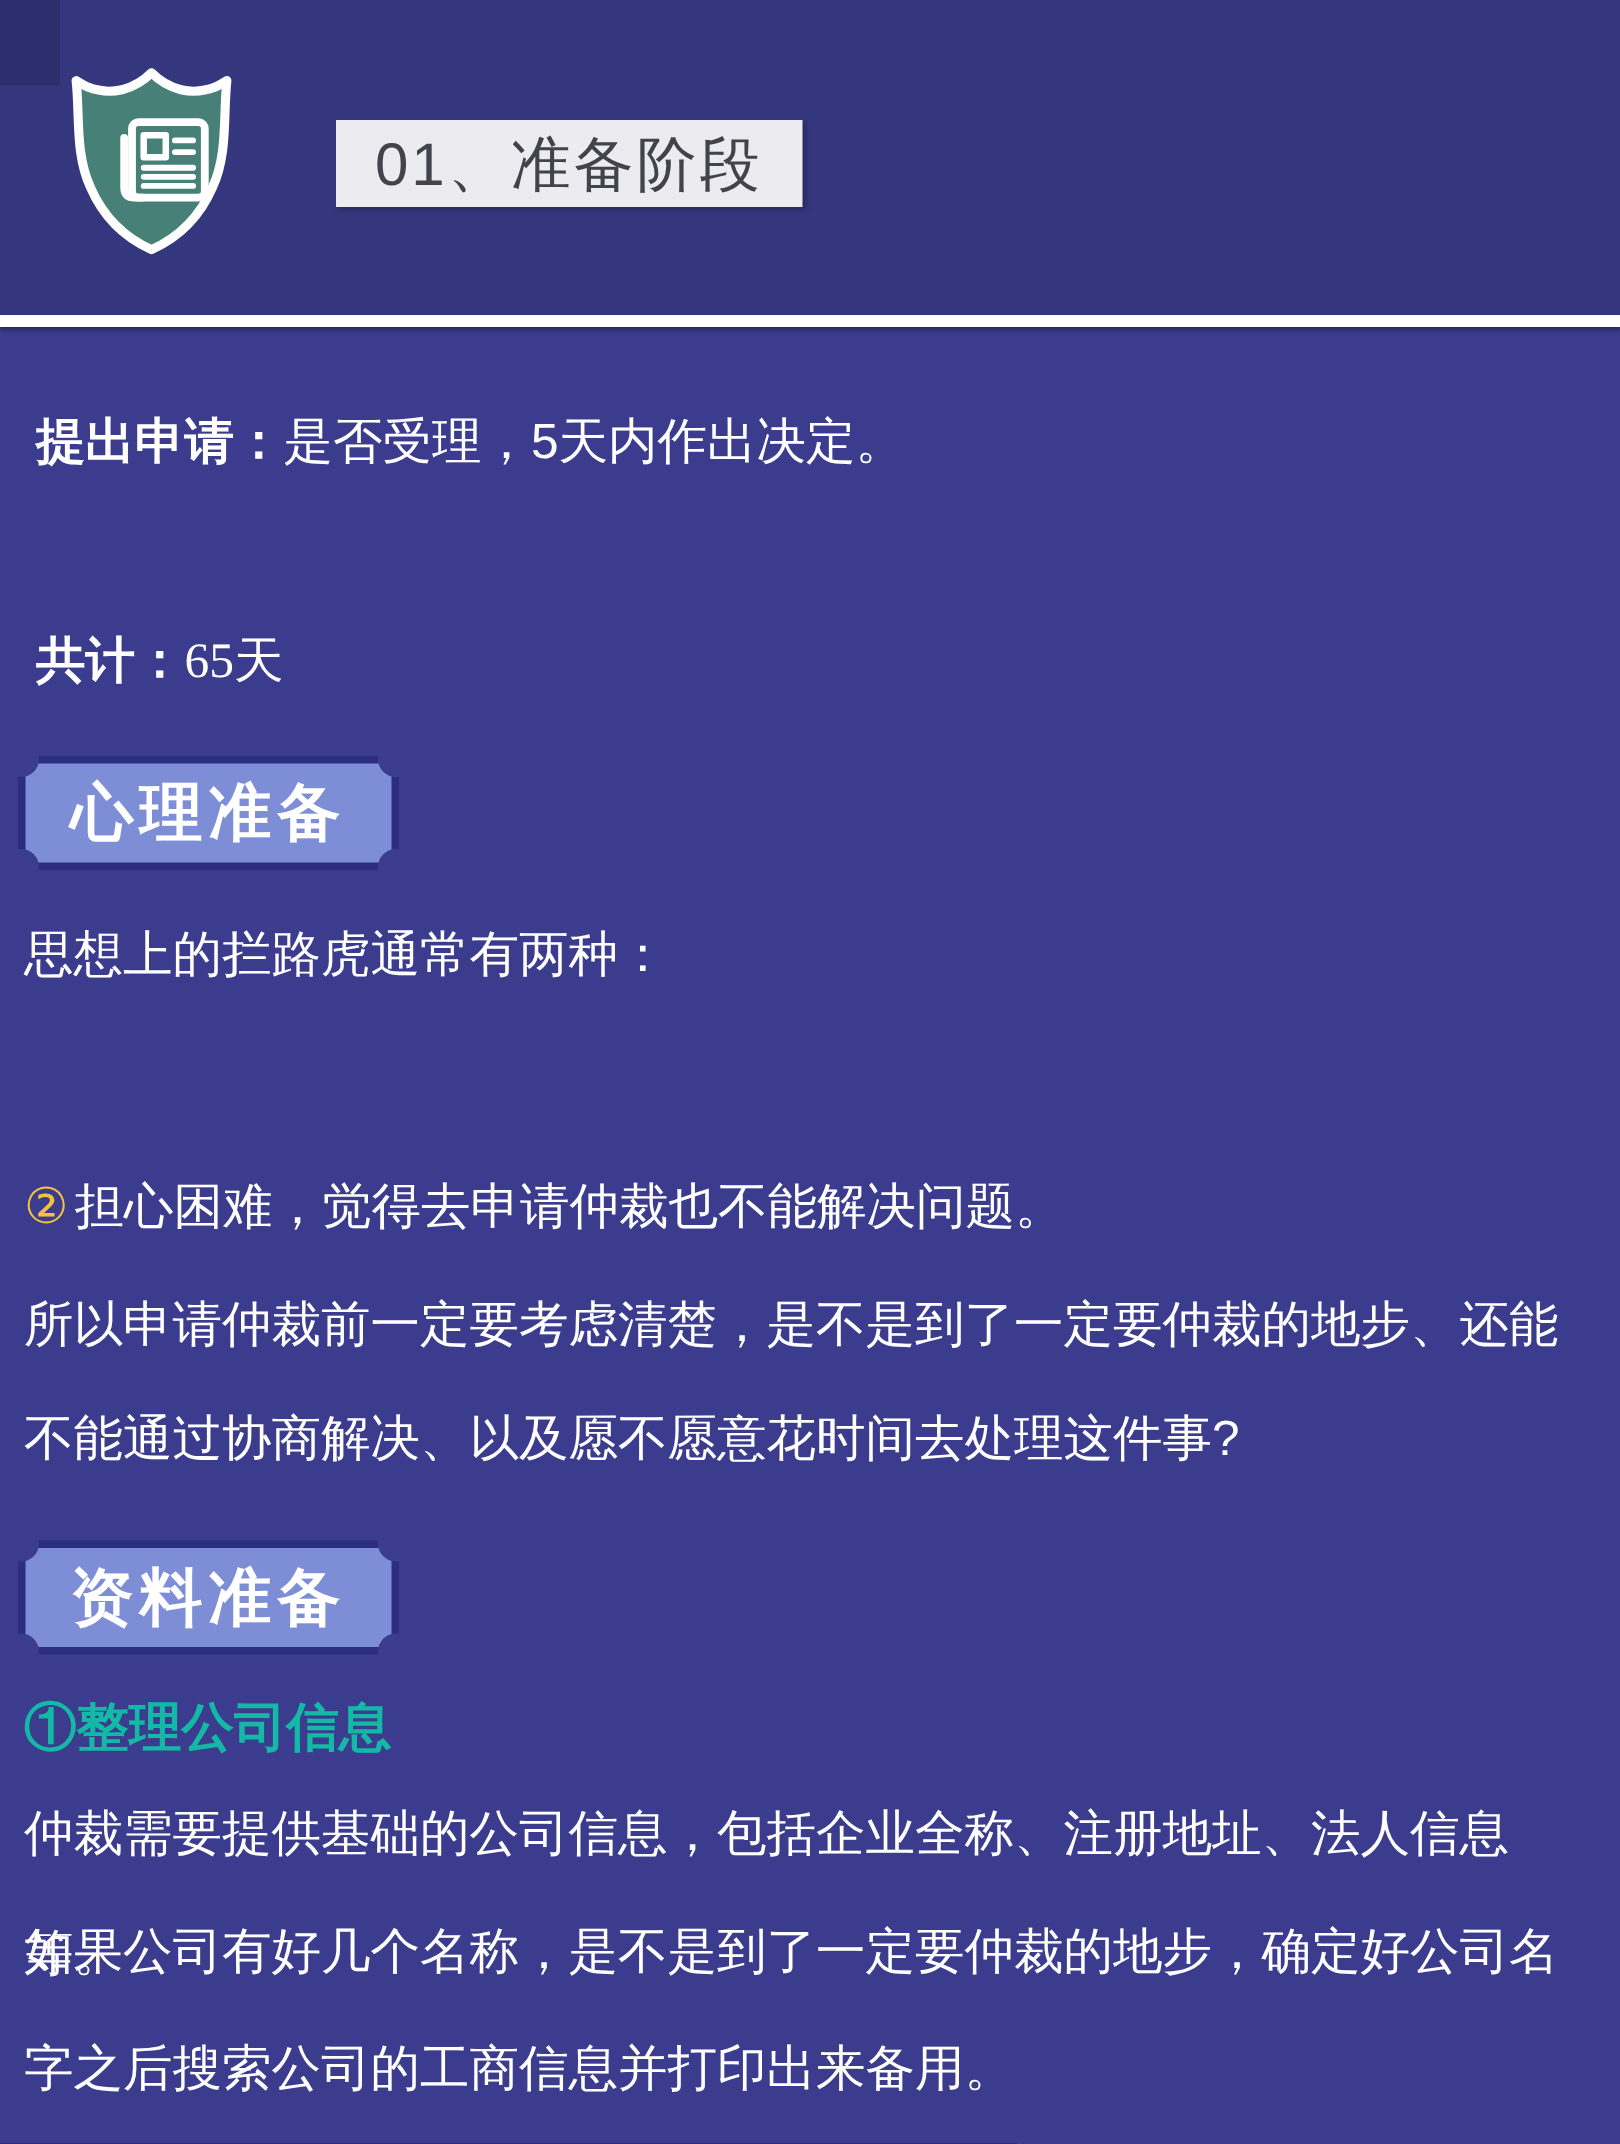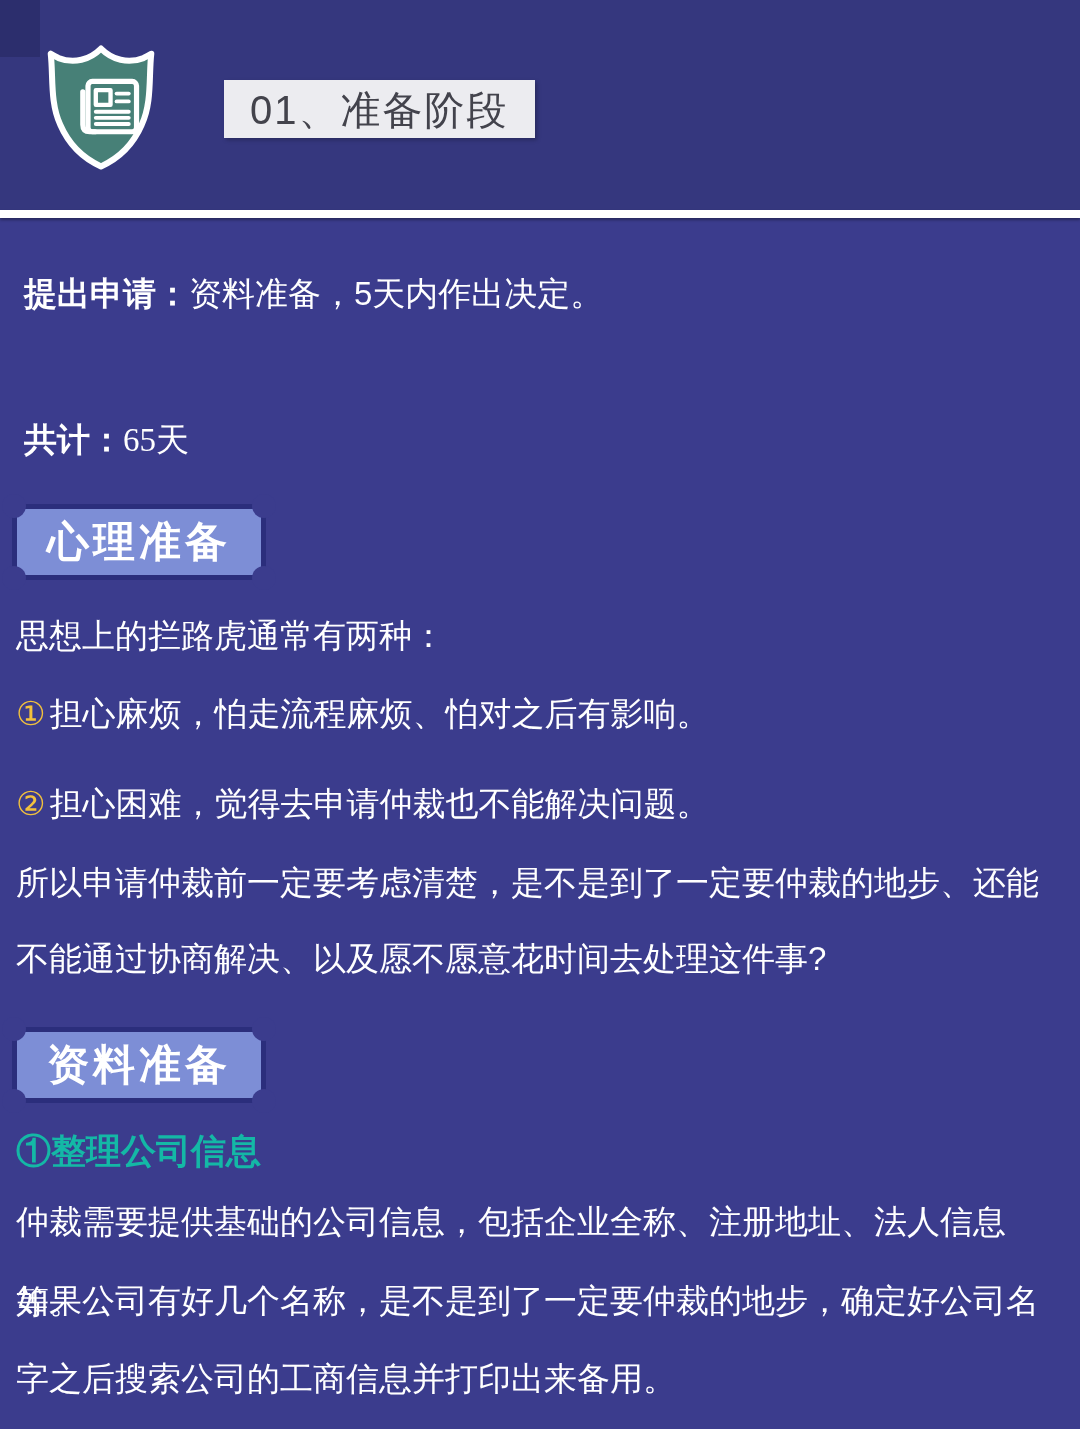--- a/index.html
+++ b/index.html
@@ -17,21 +17,21 @@
     background:#35377e;
   }
   .corner-patch {
     position:absolute; left:0; top:0; width:40px; height:57px;
     background:#2c2e6d;
   }
   .shield { position:absolute; left:36px; top:26px; width:130px; height:156px; }
   .title-badge {
     position:absolute; left:224px; top:80px; height:58px;
     background:#ececf0; color:#43434c;
-    display:flex; align-items:flex-end;
+    display:flex; align-items:center;
     padding:0 26px; font-size:40px; letter-spacing:2px;
     box-shadow:2px 2px 4px rgba(0,0,0,0.25);
   }
   .divider {
     position:absolute; left:0; top:210px; width:1080px; height:8px;
     background:#ffffff; box-shadow:0 2px 3px rgba(0,0,0,0.35);
   }
 
   
   .tl-line { position:absolute; left:24px; font-size:33px; white-space:nowrap; }
@@ -102,39 +102,36 @@
     </svg>
 
     <div class="title-badge">
       <span>01、准备阶段</span>
     </div>
   </div>
 
   <div class="divider"></div>
 
   <p class="tl-line tl-1">
-    <span class="tl-label">提出申请：</span><span>资料准备，5天内作出决定。</span>
+    <span class="tl-label">提出申请：</span><span>是否受理，5天内作出决定。</span>
   </p>
   <p class="tl-line tl-3">
     <span class="tl-label">共计：</span><span>65天</span>
   </p>
 
   <div class="plaque plaque-1">
     <span class="notch tl"></span>
     <span class="notch tr"></span>
     <span class="notch bl"></span>
     <span class="notch br"></span>
     <span>心理准备</span>
   </div>
 
   <p class="body-line intro">思想上的拦路虎通常有两种：</p>
 
-  <p class="body-line item-1">
-    <span class="marker">①</span><span>担心麻烦，怕走流程麻烦、怕对之后有影响。</span>
-  </p>
   <p class="body-line item-2">
     <span class="marker">②</span><span>担心困难，觉得去申请仲裁也不能解决问题。</span>
   </p>
 
   <p class="para conclusion">所以申请仲裁前一定要考虑清楚，是不是到了一定要仲裁的地步、还能不能通过协商解决、以及愿不愿意花时间去处理这件事?</p>
 
   <div class="plaque plaque-2">
     <span class="notch tl"></span>
     <span class="notch tr"></span>
     <span class="notch bl"></span>

